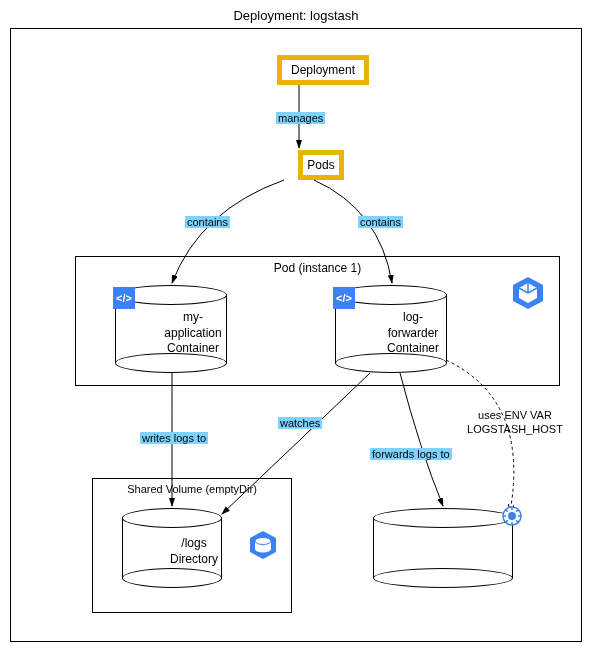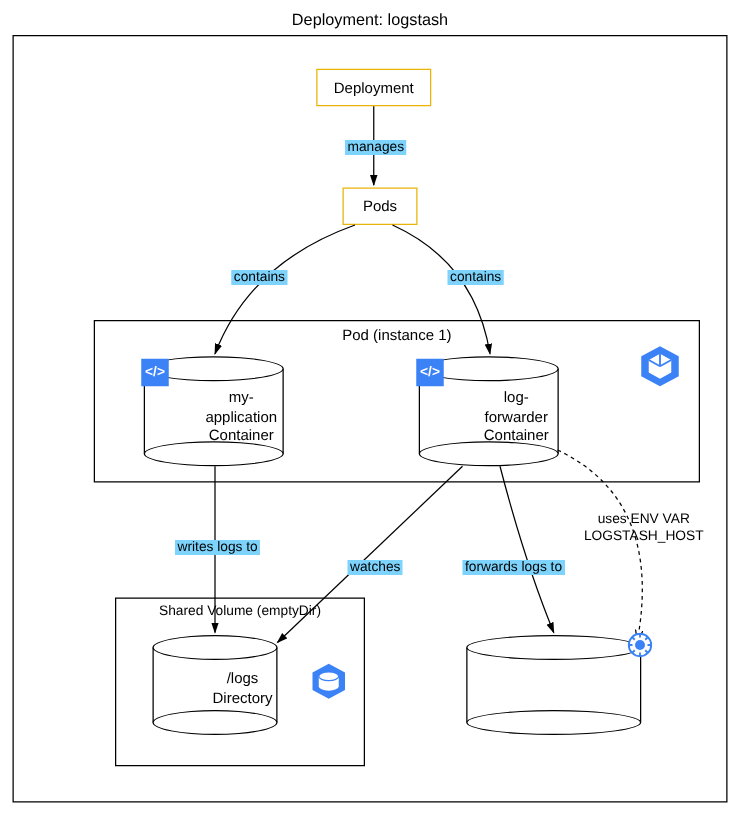--- a/index.html
+++ b/index.html
@@ -24,28 +24,29 @@
   .title {
     position: absolute;
     left: 0;
     top: 8px;
     width: 592px;
     text-align: center;
     font-size: 13px;
   }
   .box {
     position: absolute;
-    border: 1px solid #eab308;
+    border: 5px solid #eab308;
     background: #fff;
     font-size: 12px;
     display: flex;
     align-items: center;
     justify-content: center;
     text-align: center;
     padding: 4px 8px;
+    margin-left: 24px;
   }
   .pod-frame {
     position: absolute;
     border: 1px solid #000;
     background: rgba(0,0,0,0);
   }
   .pod-label {
     position: absolute;
     font-size: 12px;
     text-align: center;
@@ -153,21 +154,21 @@
 </style>
 </head>
 <body>
 
 <div class="title">Deployment: logstash</div>
 
 <div class="outer-frame"></div>
 
 <div class="box" style="left:253px; top:55px; width:92px; height:30px;">Deployment</div>
 
-<div class="box" style="left:274px; top:150px; width:60px; height:30px;text-align:center;">Pods</div>
+<div class="box" style="left:274px; top:150px; width:46px; height:30px;text-align:center;">Pods</div>
 
 <div class="pod-frame" style="left:75px; top:256px; width:485px; height:130px;">
   <div class="pod-label">Pod (instance 1)</div>
 </div>
 
 <svg class="hex-icon" style="left:510px; top:275px;" viewBox="0 0 36 36">
   <polygon points="18,2 33,10 33,26 18,34 3,26 3,10" fill="#3b82f6"></polygon>
   <polygon points="18,8 27,13 27,23 18,28 9,23 9,13" fill="#fff"></polygon>
   <line x1="18" y1="8" x2="18" y2="18" stroke="#3b82f6" stroke-width="1.5"></line>
   <line x1="9" y1="13" x2="18" y2="18" stroke="#3b82f6" stroke-width="1.5"></line>
@@ -260,18 +261,18 @@
 
   <path d="M 400 373 Q 420 450 443 506" fill="none" stroke="#000" stroke-width="1" marker-end="url(#arrow)"></path>
 
   <path d="M 446 360 Q 530 400 510 512" fill="none" stroke="#000" stroke-width="1" stroke-dasharray="3,3" marker-end="url(#arrow-open)"></path>
 </svg>
 
 <div class="edge-label" style="left:276px; top:112px;">manages</div>
 <div class="edge-label" style="left:185px; top:216px;">contains</div>
 <div class="edge-label" style="left:358px; top:216px;">contains</div>
 <div class="edge-label" style="left:140px; top:432px;">writes logs to</div>
-<div class="edge-label" style="left:278px; top:448px;">watches</div>
+<div class="edge-label" style="left:278px; top:417px;">watches</div>
 <div class="edge-label" style="left:370px; top:448px;">forwards logs to</div>
 <div class="env-label" style="left:460px; top:408px; width:110px;">
   <span>uses ENV VAR</span><br>
   <span>LOGSTASH_HOST</span>
 </div>
 
 </body></html>

